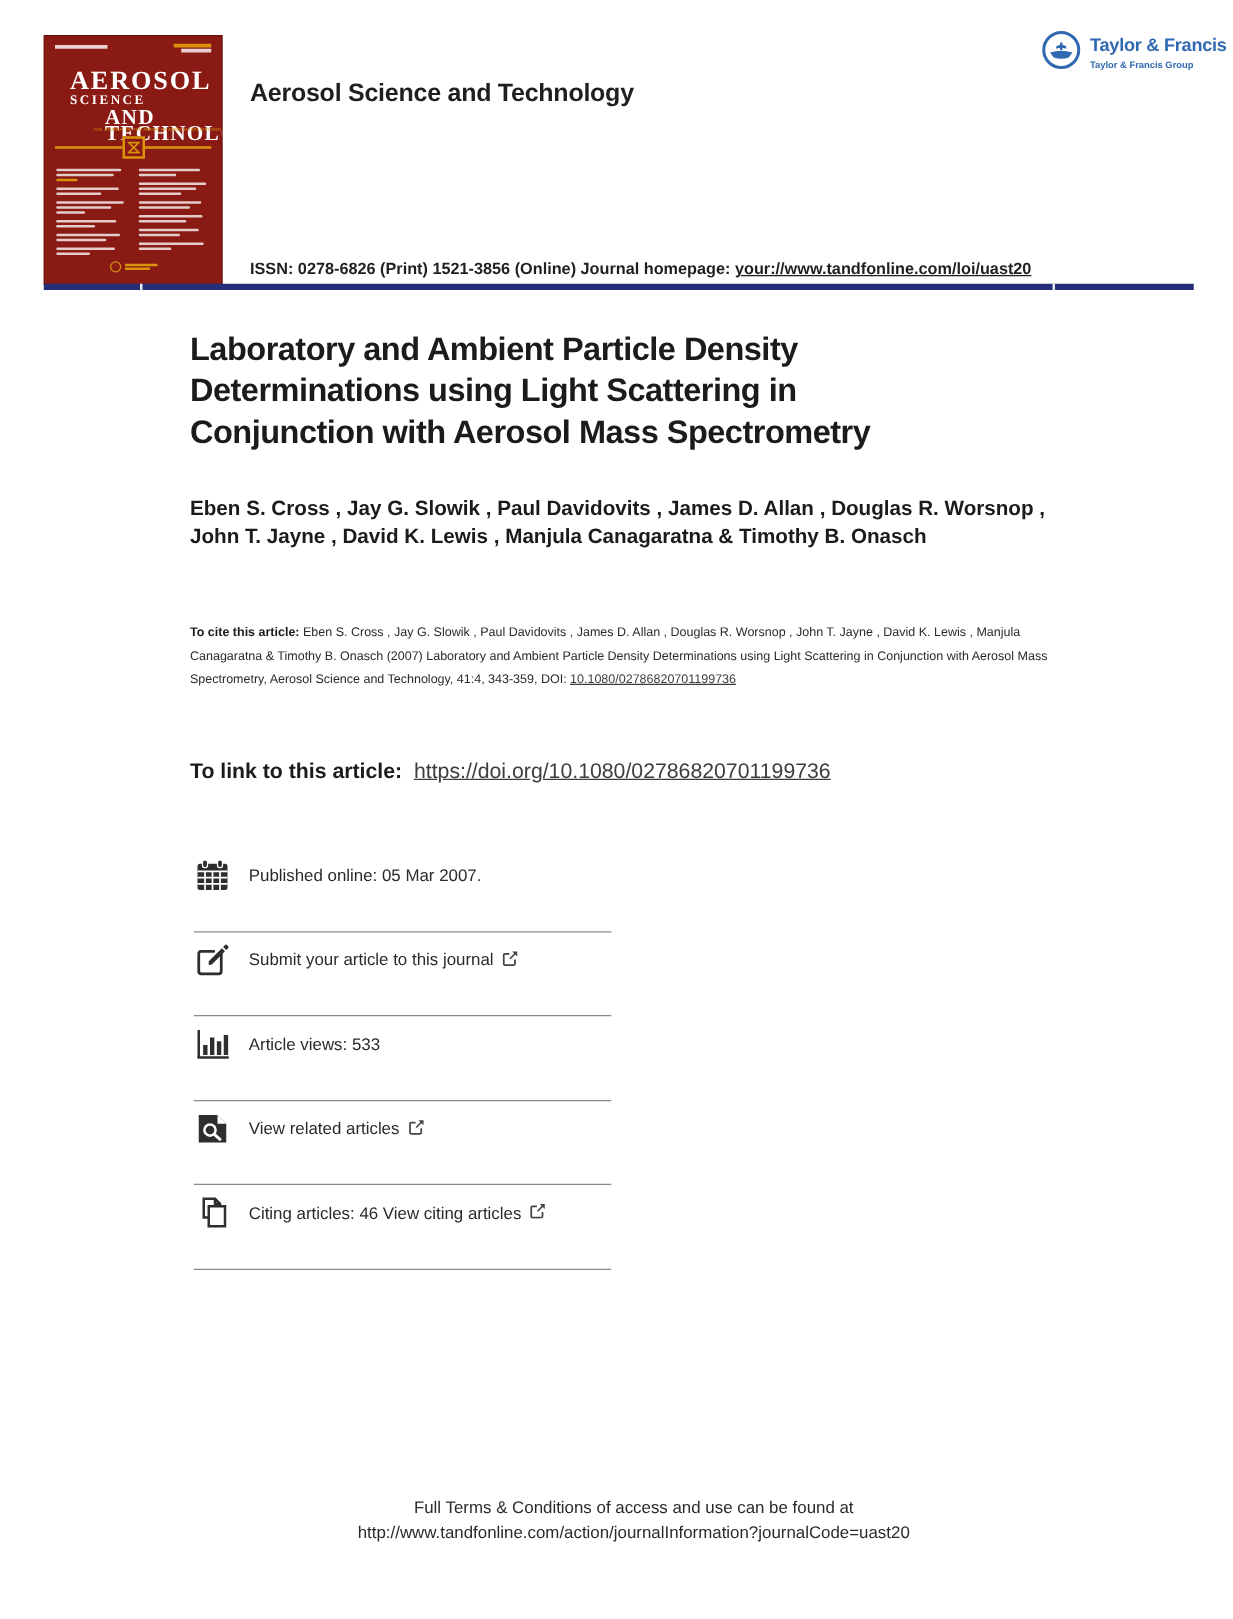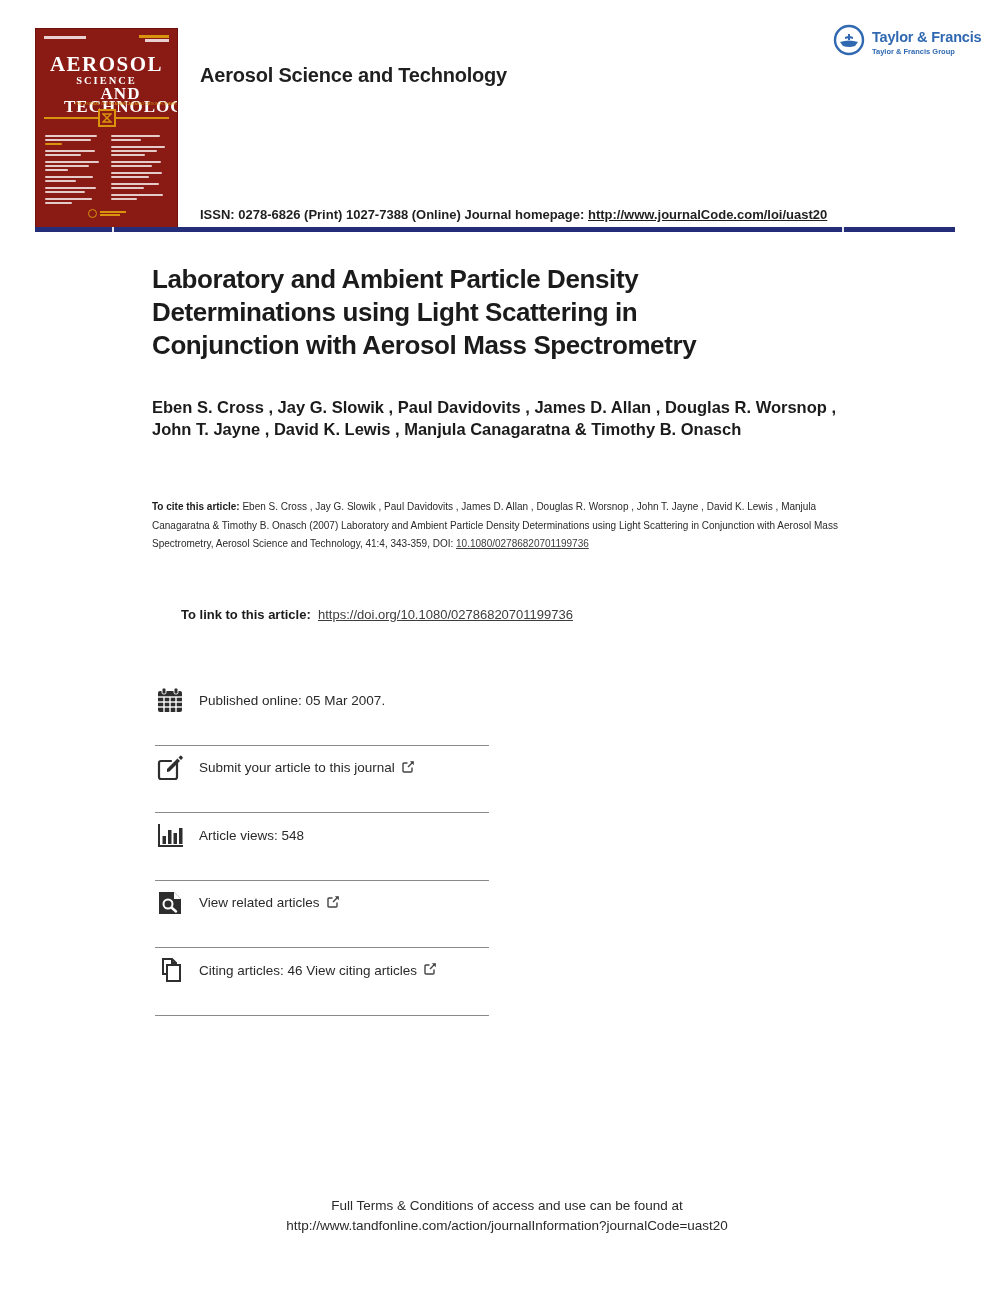--- a/index.html
+++ b/index.html
@@ -5,22 +5,22 @@
   * { margin:0; padding:0; box-sizing:border-box; }
   body { background:#ffffff; font-family:"Liberation Sans", sans-serif; color:#231f20; }
   .page { position:relative; width:986px; height:1295px; background:#fff; overflow:hidden; }
 
   
   .cover { position:absolute; left:35px; top:28px; width:143px; height:200px;
            background:#8a1a14; border:1px solid #6e120e; overflow:hidden; }
   .cover-topline { position:absolute; top:7px; left:8px; width:42px; height:3px; background:rgba(255,255,255,.8); }
   .cover-topline-r1 { position:absolute; top:6px; right:8px; width:30px; height:2.5px; background:#d9930d; }
   .cover-topline-r2 { position:absolute; top:10px; right:8px; width:24px; height:2.5px; background:rgba(255,255,255,.8); }
-  .cover-title { position:absolute; top:24px; left:0; width:100%; text-align:center; color:#ffffff;
-                 font-family:"Liberation Serif", serif; font-weight:bold; }
+  .cover-title { position:absolute; top:24px; left:0; width:100%; text-align:left; color:#ffffff;
+                 font-family:"Liberation Serif", serif; font-weight:bold;padding-left:20px; }
   .cover-title .l1 { font-size:21px; letter-spacing:1.5px; line-height:22px; }
   .cover-title .l2 { font-size:10.5px; letter-spacing:2px; line-height:12px;font-family:Liberation Serif, serif; }
   .cover-title .l3 { font-size:17px; letter-spacing:1px; line-height:13px;margin-left:28px; }
   .cover-sub { position:absolute; top:73px; left:0; width:100%; text-align:center; color:#d9930d;
                font-size:8px; transform:scale(.45); transform-origin:center top; white-space:nowrap; }
   .cover-rule { position:absolute; top:88px; left:8px; right:8px; height:2px; background:#d9930d; }
   .cover-ornament { position:absolute; top:80px; left:50%; margin-left:-9px; width:18px; height:18px;
                     background:#8a1a14; border:2px solid #d9930d; display:flex; align-items:center; justify-content:center; }
   .cover-ornament svg { display:block; }
   .cover-cols { position:absolute; top:106px; left:9px; right:9px; display:flex; gap:9px; }
@@ -47,21 +47,21 @@
   .navy-gap { position:absolute; top:0; width:2px; height:5px; background:#e8e8ef; }
 
   
   .article-title { position:absolute; left:152px; top:263px; width:625px; font-size:26px; font-weight:bold;
                    color:#1b1b1b; line-height:33px; letter-spacing:-0.4px; }
   .authors { position:absolute; left:152px; top:396px; width:692px; font-size:16.5px; font-weight:bold;
              color:#1b1b1b; line-height:22px; }
   .cite { position:absolute; left:152px; top:498px; width:690px; font-size:10px; line-height:18.5px; color:#2a2a2a; }
   .cite b { color:#1b1b1b; }
   .cite a, .linkline a { color:#3d3d3d; text-decoration:underline; cursor:pointer; }
-  .linkline { position:absolute; left:152px; top:607px; font-size:13px; color:#2a2a2a;margin-left:29px; }
+  .linkline { position:absolute; left:152px; top:607px; font-size:17px; color:#2a2a2a; }
   .linkline b { color:#1b1b1b; }
 
   
   .actions { position:absolute; left:155px; top:678px; width:334px; }
   .action-row { position:relative; height:67.5px; }
   .action-main { display:flex; align-items:center; gap:14px; height:44px; }
   .action-icon { width:30px; display:flex; justify-content:center; }
   .action-label { font-size:13.5px; color:#2a2a2a; display:flex; align-items:center; gap:7px; }
   .divider { position:absolute; left:0; bottom:0; width:334px; height:1px; background:#8a8a8a; }
   .ext { display:inline-block; }
@@ -168,21 +168,21 @@
         <path d="M12 13 Q16 11 20 13 L20 15 Q16 13.5 12 15 Z" fill="#3069b1"></path>
       </svg>
     </span>
     <div class="tf-text">
       <div class="name">Taylor &amp; Francis</div>
       <div class="group">Taylor &amp; Francis Group</div>
     </div>
   </div>
 
   <div class="issn-line">
-    <span>ISSN: 0278-6826 (Print) 1027-7388 (Online) Journal homepage: </span><a>http://www.journalCode.com/loi/uast20</a>
+    <span>ISSN: 0278-6826 (Print) 1521-3856 (Online) Journal homepage: </span><a>your://www.tandfonline.com/loi/uast20</a>
   </div>
 
   <div class="navy-bar">
     <div class="navy-gap" style="left:77px"></div>
     <div class="navy-gap" style="left:807px"></div>
   </div>
 
   <h1 class="article-title">Laboratory and Ambient Particle Density Determinations using Light Scattering in Conjunction with Aerosol Mass Spectrometry</h1>
   <div class="authors">Eben S. Cross , Jay G. Slowik , Paul Davidovits , James D. Allan , Douglas R. Worsnop , John T. Jayne , David K. Lewis , Manjula Canagaratna &amp; Timothy B. Onasch</div>
 
@@ -246,21 +246,21 @@
         <span class="action-icon">
           <svg width="30" height="30" viewBox="0 0 30 30">
             <line x1="4" y1="4" x2="4" y2="26" stroke="#2e2e2e" stroke-width="2"></line>
             <line x1="3" y1="26" x2="28" y2="26" stroke="#2e2e2e" stroke-width="2"></line>
             <rect x="7.5" y="16" width="3.5" height="8" fill="#2e2e2e"></rect>
             <rect x="13" y="10" width="3.5" height="14" fill="#2e2e2e"></rect>
             <rect x="18.5" y="13" width="3.5" height="11" fill="#2e2e2e"></rect>
             <rect x="24" y="8" width="3.5" height="16" fill="#2e2e2e"></rect>
           </svg>
         </span>
-        <span class="action-label">Article views: 548</span>
+        <span class="action-label">Article views: 533</span>
       </div>
       <div class="divider"></div>
     </div>
 
     <div class="action-row">
       <div class="action-main">
         <span class="action-icon">
           <svg width="30" height="30" viewBox="0 0 30 30">
             <path d="M4 4 L19 4 L26 11 L26 26 L4 26 Z" fill="#2e2e2e"></path>
             <path d="M19 4 L19 11 L26 11 Z" fill="#ffffff"></path>

